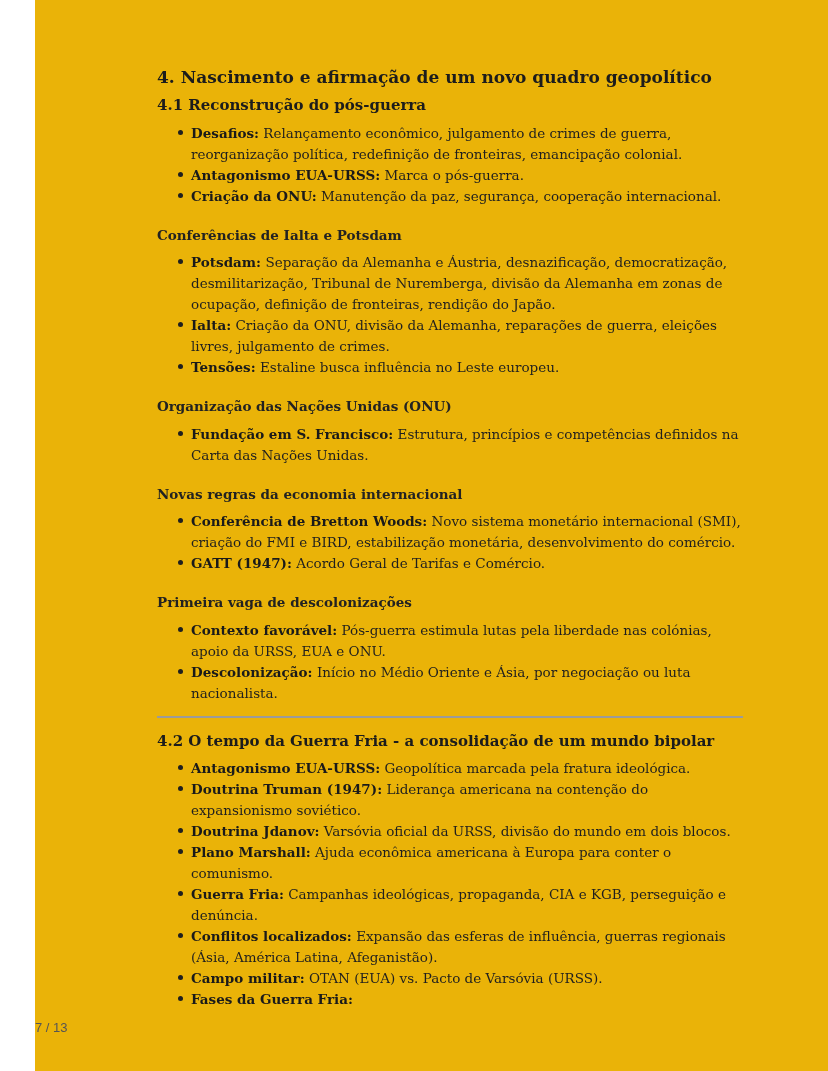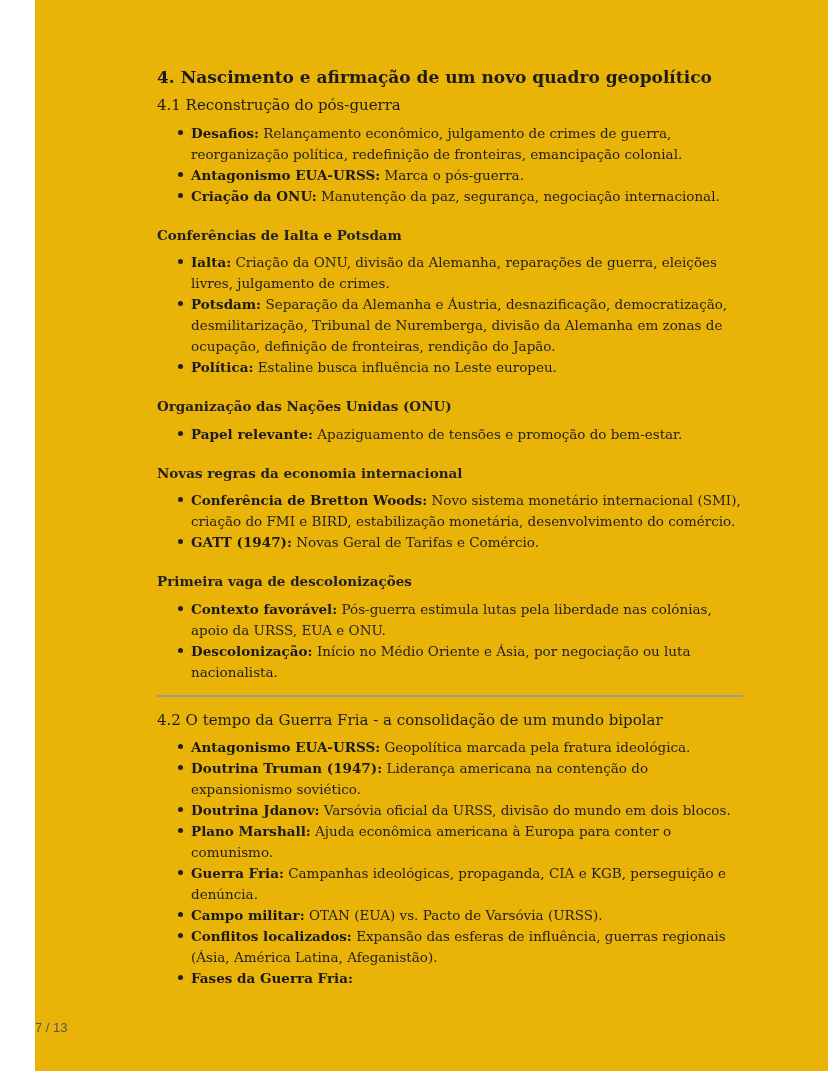--- a/index.html
+++ b/index.html
@@ -17,21 +17,21 @@
   }
   .doc-title {
     font-size: 17px;
     font-weight: 700;
     line-height: 1.3;
     margin: 0 0 8px 0;
     color: #1c1c1c;
   }
   .section-heading {
     font-size: 15px;
-    font-weight: 400;
+    font-weight: 700;
     line-height: 1.3;
     margin: 0 0 7px 0;
     color: #1c1c1c;
   }
   .subsection-heading {
     font-size: 13.5px;
     font-weight: 700;
     line-height: 1.3;
     margin: 20px 0 8px 0;
     color: #222222;
@@ -86,66 +86,66 @@
         <div class="li">
           <span class="marker-cell">
             <span class="dot"></span>
           </span>
           <div class="li-text"><strong>Antagonismo EUA-URSS:</strong> <span>Marca o pós-guerra.</span></div>
         </div>
         <div class="li">
           <span class="marker-cell">
             <span class="dot"></span>
           </span>
-          <div class="li-text"><strong>Criação da ONU:</strong> <span>Manutenção da paz, segurança, negociação internacional.</span></div>
+          <div class="li-text"><strong>Criação da ONU:</strong> <span>Manutenção da paz, segurança, cooperação internacional.</span></div>
         </div>
       </div>
       <h3 class="subsection-heading">Conferências de Ialta e Potsdam</h3>
       <div class="list">
         <div class="li">
           <span class="marker-cell">
             <span class="dot"></span>
           </span>
+          <div class="li-text"><strong>Potsdam:</strong> <span>Separação da Alemanha e Áustria, desnazificação, democratização, desmilitarização, Tribunal de Nuremberga, divisão da Alemanha em zonas de ocupação, definição de fronteiras, rendição do Japão.</span></div>
+        </div>
+        <div class="li">
+          <span class="marker-cell">
+            <span class="dot"></span>
+          </span>
           <div class="li-text"><strong>Ialta:</strong> <span>Criação da ONU, divisão da Alemanha, reparações de guerra, eleições livres, julgamento de crimes.</span></div>
         </div>
         <div class="li">
           <span class="marker-cell">
             <span class="dot"></span>
           </span>
-          <div class="li-text"><strong>Potsdam:</strong> <span>Separação da Alemanha e Áustria, desnazificação, democratização, desmilitarização, Tribunal de Nuremberga, divisão da Alemanha em zonas de ocupação, definição de fronteiras, rendição do Japão.</span></div>
-        </div>
-        <div class="li">
-          <span class="marker-cell">
-            <span class="dot"></span>
-          </span>
-          <div class="li-text"><strong>Política:</strong> <span>Estaline busca influência no Leste europeu.</span></div>
+          <div class="li-text"><strong>Tensões:</strong> <span>Estaline busca influência no Leste europeu.</span></div>
         </div>
       </div>
       <h3 class="subsection-heading">Organização das Nações Unidas (ONU)</h3>
       <div class="list">
         <div class="li">
           <span class="marker-cell">
             <span class="dot"></span>
           </span>
-          <div class="li-text"><strong>Papel relevante:</strong> <span>Apaziguamento de tensões e promoção do bem-estar.</span></div>
+          <div class="li-text"><strong>Fundação em S. Francisco:</strong> <span>Estrutura, princípios e competências definidos na Carta das Nações Unidas.</span></div>
         </div>
       </div>
       <h3 class="subsection-heading">Novas regras da economia internacional</h3>
       <div class="list">
         <div class="li">
           <span class="marker-cell">
             <span class="dot"></span>
           </span>
           <div class="li-text"><strong>Conferência de Bretton Woods:</strong> <span>Novo sistema monetário internacional (SMI), criação do FMI e BIRD, estabilização monetária, desenvolvimento do comércio.</span></div>
         </div>
         <div class="li">
           <span class="marker-cell">
             <span class="dot"></span>
           </span>
-          <div class="li-text"><strong>GATT (1947):</strong> <span>Novas Geral de Tarifas e Comércio.</span></div>
+          <div class="li-text"><strong>GATT (1947):</strong> <span>Acordo Geral de Tarifas e Comércio.</span></div>
         </div>
       </div>
       <h3 class="subsection-heading">Primeira vaga de descolonizações</h3>
       <div class="list">
         <div class="li">
           <span class="marker-cell">
             <span class="dot"></span>
           </span>
           <div class="li-text"><strong>Contexto favorável:</strong> <span>Pós-guerra estimula lutas pela liberdade nas colónias, apoio da URSS, EUA e ONU.</span></div>
         </div>
@@ -186,27 +186,27 @@
         <div class="li">
           <span class="marker-cell">
             <span class="dot"></span>
           </span>
           <div class="li-text"><strong>Guerra Fria:</strong> <span>Campanhas ideológicas, propaganda, CIA e KGB, perseguição e denúncia.</span></div>
         </div>
         <div class="li">
           <span class="marker-cell">
             <span class="dot"></span>
           </span>
+          <div class="li-text"><strong>Conflitos localizados:</strong> <span>Expansão das esferas de influência, guerras regionais (Ásia, América Latina, Afeganistão).</span></div>
+        </div>
+        <div class="li">
+          <span class="marker-cell">
+            <span class="dot"></span>
+          </span>
           <div class="li-text"><strong>Campo militar:</strong> <span>OTAN (EUA) vs. Pacto de Varsóvia (URSS).</span></div>
-        </div>
-        <div class="li">
-          <span class="marker-cell">
-            <span class="dot"></span>
-          </span>
-          <div class="li-text"><strong>Conflitos localizados:</strong> <span>Expansão das esferas de influência, guerras regionais (Ásia, América Latina, Afeganistão).</span></div>
         </div>
         <div class="li">
           <span class="marker-cell">
             <span class="dot"></span>
           </span>
           <div class="li-text"><strong>Fases da Guerra Fria:</strong> <span></span></div>
         </div>
       </div>
     </div>
   <div class="page-footer">

